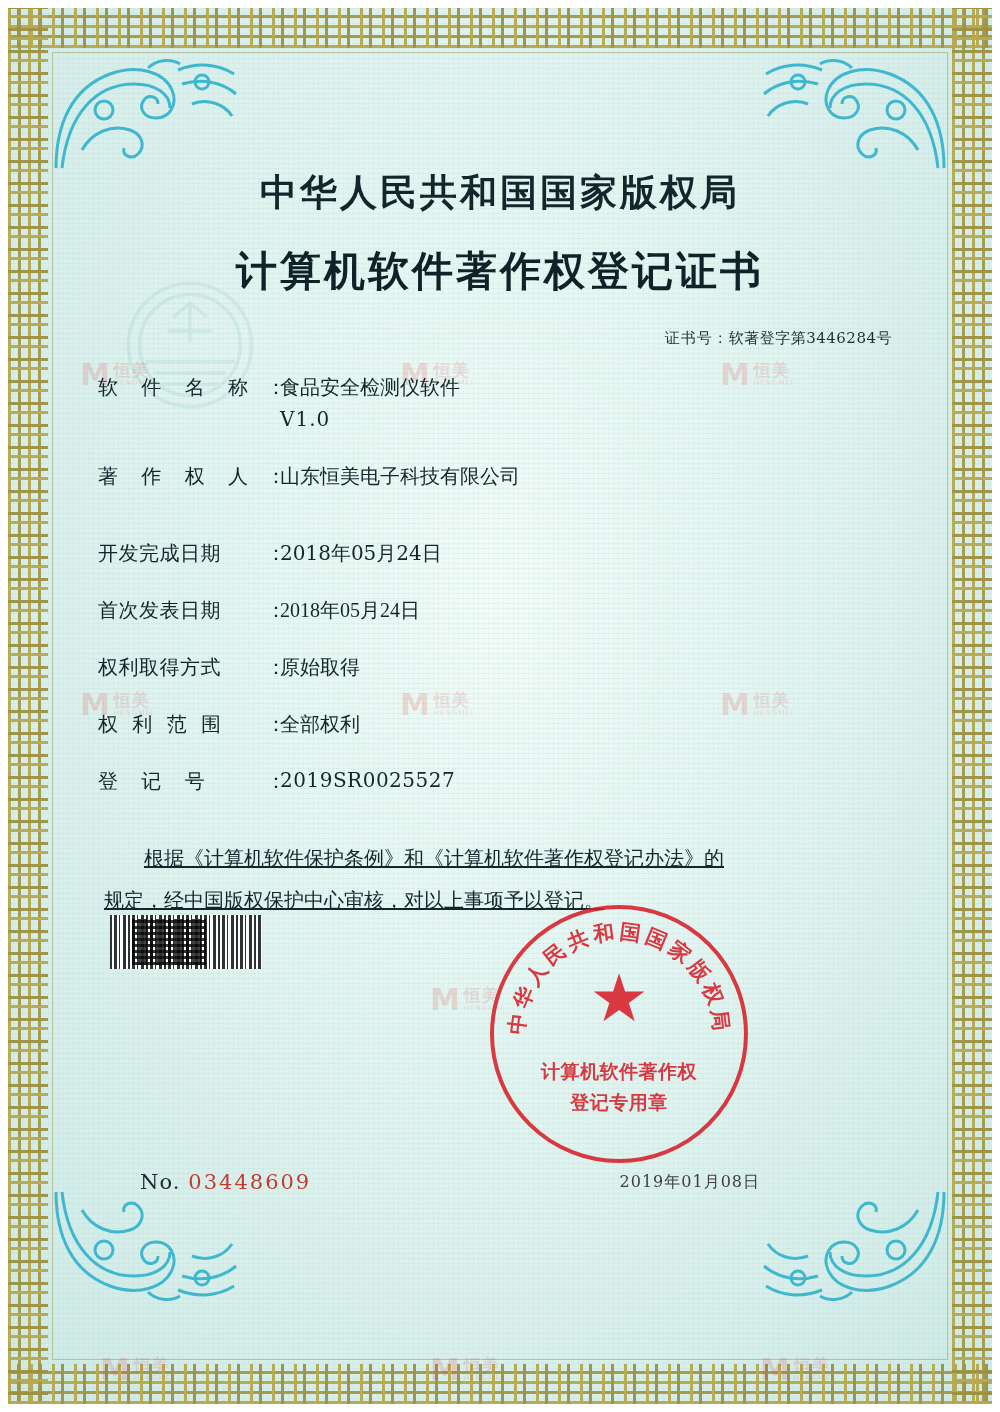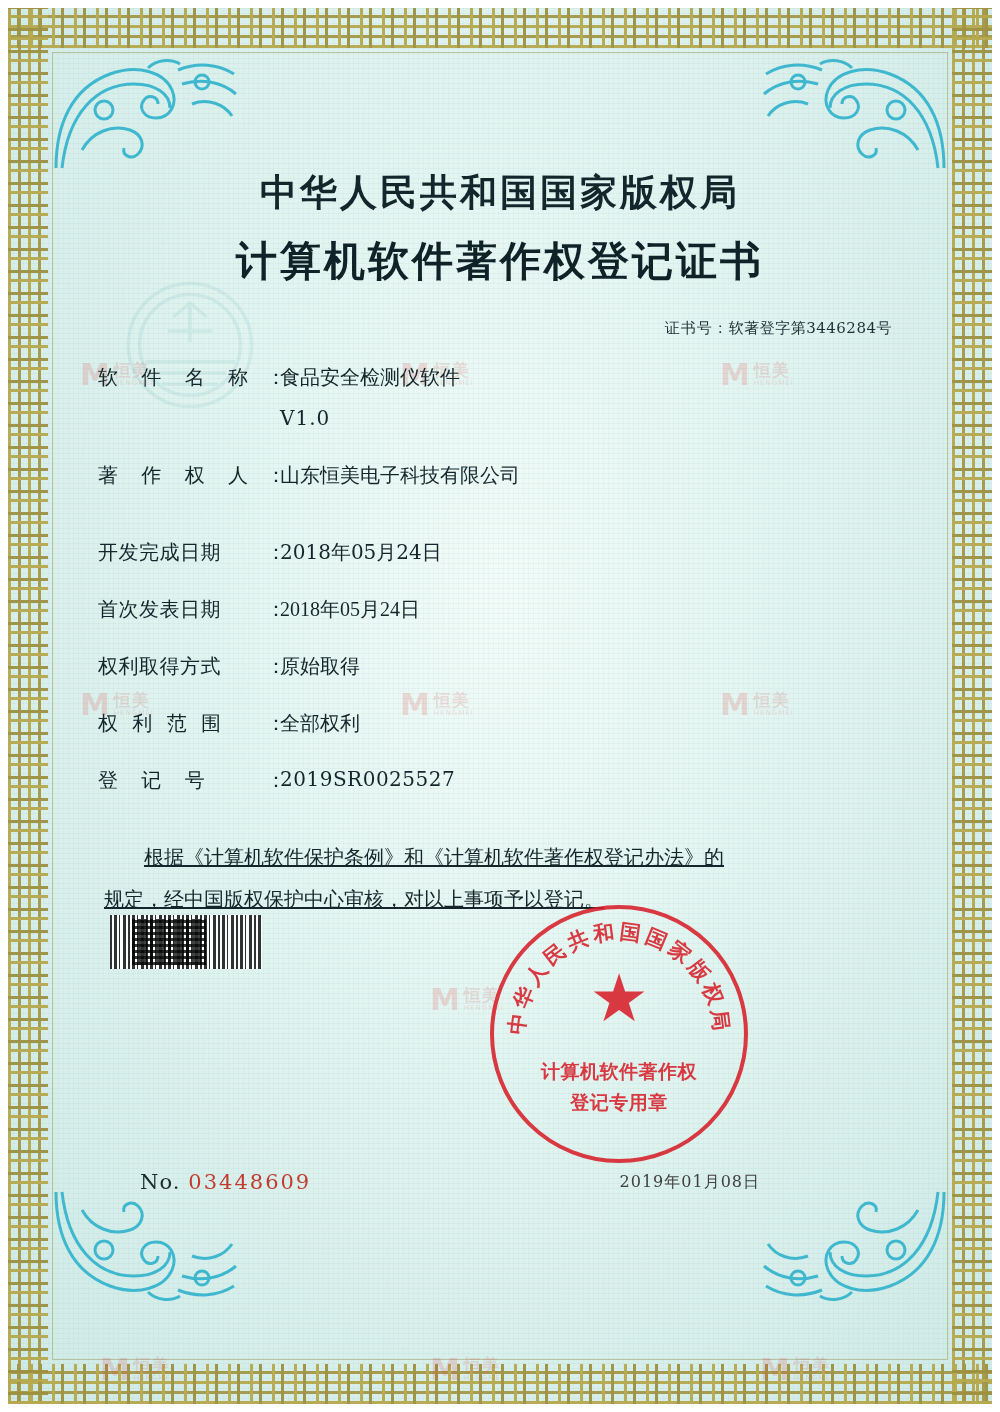--- a/index.html
+++ b/index.html
@@ -158,21 +158,21 @@
     color: #12262c;
     margin-top: 108px;
   }
   .title-2 {
     text-align: center;
     font-family: "DejaVu Serif", "Liberation Serif", serif;
     font-size: 41px;
     font-weight: 700;
     letter-spacing: 3px;
     color: #0f2228;
-    margin-top: 16px;
+    margin-top: 26px;
   }
   .cert-no-row {
     margin-top: 30px;
     text-align: right;
     padding-right: 38px;
     font-size: 15px;
     color: #1d3036;
     font-family: "DejaVu Serif", "Liberation Serif", serif;
   }
   .cert-no-row .lbl { letter-spacing: 1px; }
@@ -190,21 +190,21 @@
   .field .f-label {
     width: 168px;
     flex: 0 0 168px;
     letter-spacing: 0.5px;
   }
   .field .f-label.sp6 { letter-spacing: 8.5px; }
   .field .f-label.sp4 { letter-spacing: 4px; }
   .field .f-label.sp0 { letter-spacing: 0.5px; }
   .field .f-colon { width: 14px; flex: 0 0 14px; }
   .field .f-value { flex: 1; }
-  .field .f-value .line2 { margin-top: 15px; letter-spacing: 1px; }
+  .field .f-value .line2 { margin-top: 6px; letter-spacing: 1px; }
   .f-value.mono { font-family: "DejaVu Serif", "Liberation Serif", serif; letter-spacing: 0.5px; }
 
   .gap-lg { height: 14px; }
 
   .para {
     margin-top: 42px;
     padding-left: 34px;
     padding-right: 26px;
     font-size: 20px;
     line-height: 2.1;

